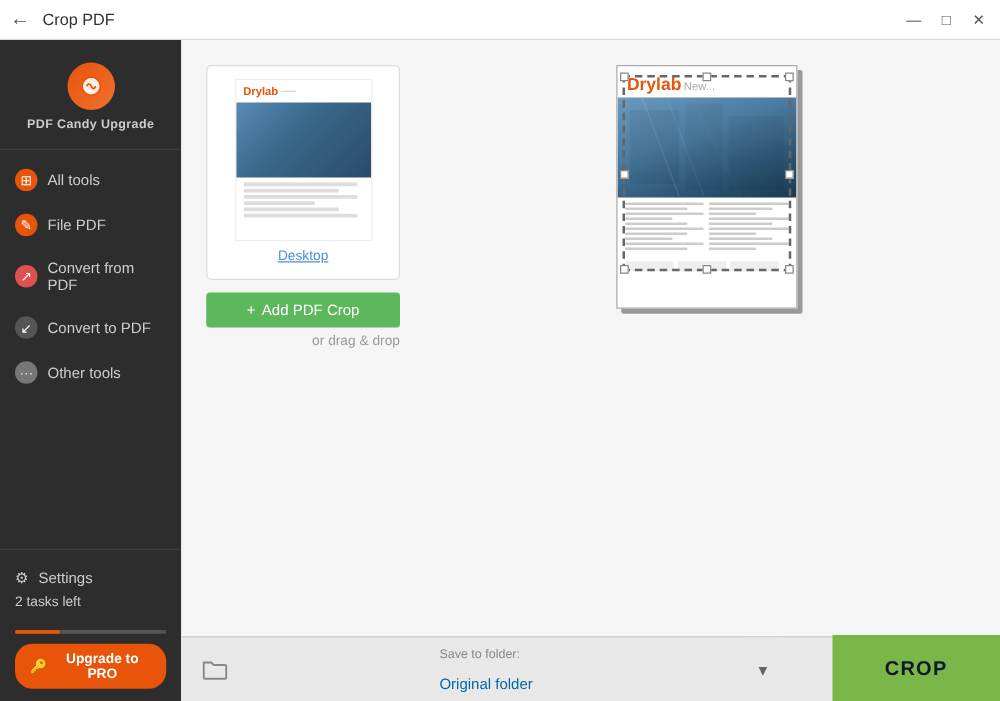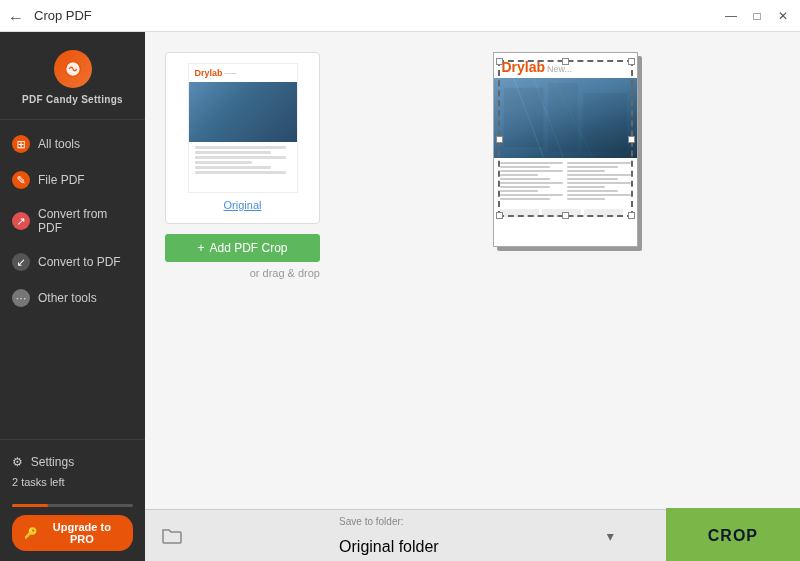--- a/index.html
+++ b/index.html
@@ -399,22 +399,22 @@
     }
     .save-folder-info {
       display: flex;
       flex-direction: column;
     }
     .save-folder-label {
       font-size: 10px;
       color: #888;
     }
     .save-folder-value {
-      font-size: 16px;
-      color: #000000;
+      font-size: 12px;
+      color: #0369a1;
       margin-top: 11px;
     }
     .folder-dropdown-btn {
       background: #e8e8e8;
       border: none;
       cursor: pointer;
       color: #666;
       padding: 0 12px;
       font-size: 14px;
       height: 52px;
@@ -450,21 +450,21 @@
 
   <div class="sidebar">
     <div class="sidebar-logo">
       <div class="sidebar-logo-icon">
         <svg viewBox="0 0 24 24">
           <circle cx="12" cy="12" r="8" fill="white" opacity="0.9"></circle>
           <path d="M12 4 C16.4 4 20 7.6 20 12 C20 16.4 16.4 20 12 20 C7.6 20 4 16.4 4 12 C4 7.6 7.6 4 12 4Z" fill="none" stroke="#e8540a" stroke-width="1.5"></path>
           <path d="M8 12 Q10 8 12 12 Q14 16 16 12" fill="none" stroke="#e8540a" stroke-width="1.5"></path>
         </svg>
       </div>
-      <span class="sidebar-logo-text">PDF Candy Settings</span>
+      <span class="sidebar-logo-text">PDF Candy Upgrade</span>
     </div>
 
     <nav class="sidebar-nav">
       <div class="nav-item">
         <div class="nav-icon orange">⊞</div>
         <span>All tools</span>
       </div>
       <div class="nav-item">
         <div class="nav-icon orange">✎</div>
         <span>File PDF</span>
@@ -512,21 +512,21 @@
             <div class="thumb-img-block"></div>
             <div class="thumb-text-lines">
               <div class="thumb-text-line long"></div>
               <div class="thumb-text-line medium"></div>
               <div class="thumb-text-line long"></div>
               <div class="thumb-text-line short"></div>
               <div class="thumb-text-line medium"></div>
               <div class="thumb-text-line long"></div>
             </div>
           </div>
-          <span class="file-preview-link">Original</span>
+          <span class="file-preview-link">Desktop</span>
         </div>
         <button class="add-file-btn">
           <span>+</span>
           <span> Add PDF Crop</span>
         </button>
         <div class="drag-drop-text" style="text-align:right;">or drag &amp; drop</div>
       </div>
 
       <div class="pdf-preview-area">
         <div style="position:relative;">

